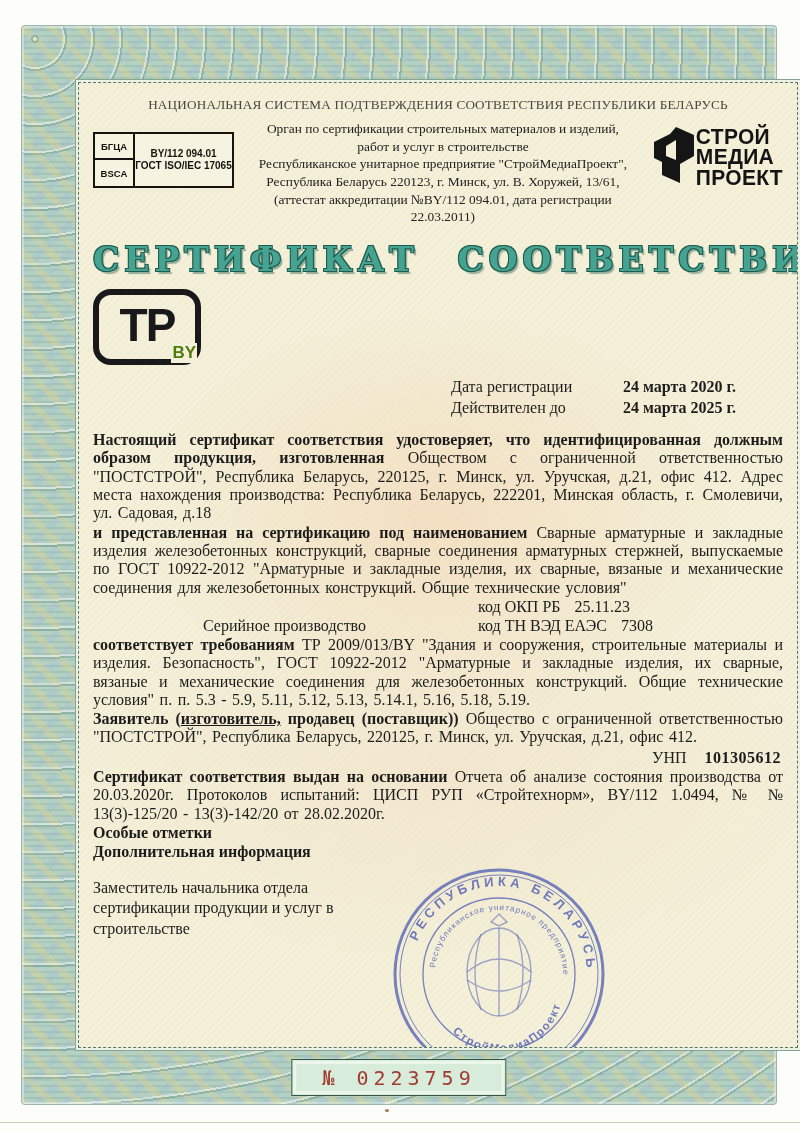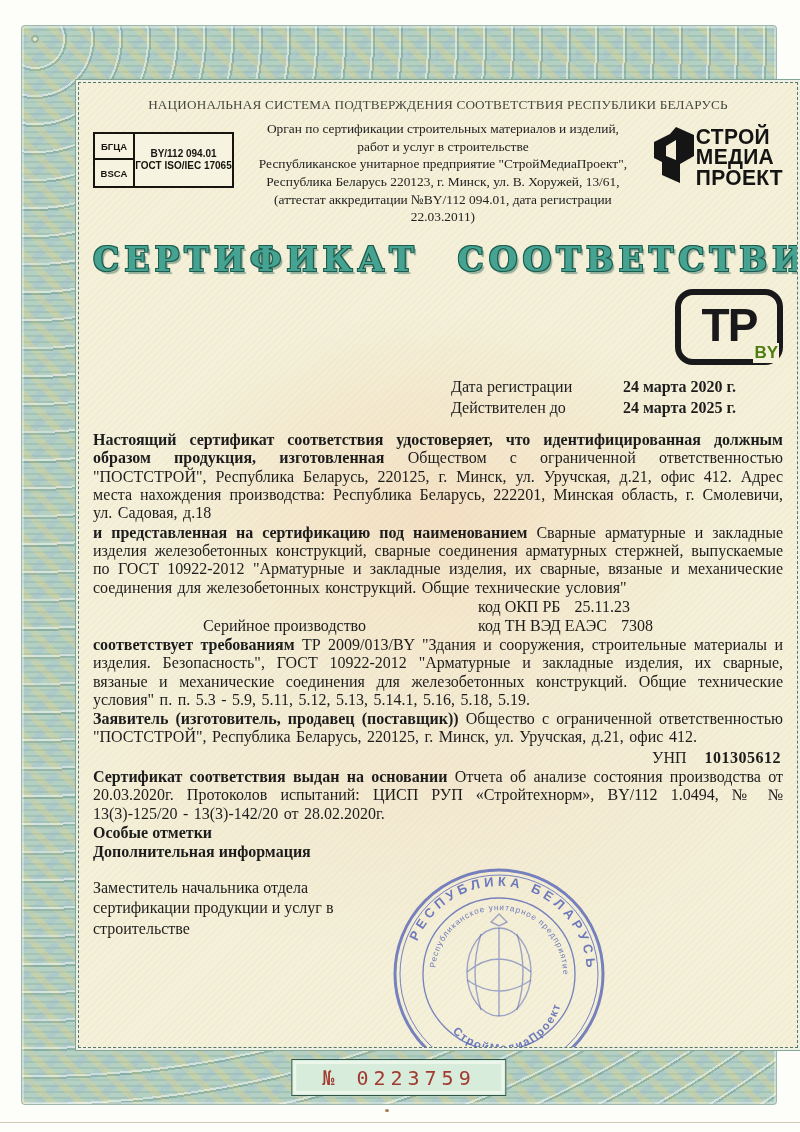--- a/index.html
+++ b/index.html
@@ -55,21 +55,21 @@
   }
   
   .title{
     text-align:center;margin-top:14px;
     font-family:"DejaVu Serif",serif;font-weight:bold;font-size:33px;
     color:#46a violet;
     color:#46a391;letter-spacing:5px;word-spacing:22px;white-space:nowrap;
     text-shadow:1px 1px 0 #1d5c4e, -1px -1px 0 #1d5c4e, 1px -1px 0 #1d5c4e, -1px 1px 0 #1d5c4e, 2.5px 2.5px 1px rgba(29,92,78,.45);
   }
   
-  .trmark-wrap{display:flex;justify-content:flex-end;margin-top:10px;}
+  .trmark-wrap{display:flex;justify-content:flex-start;margin-top:10px;}
   .trmark{
     position:relative;width:96px;height:64px;border:6px solid #19181a;border-radius:18px;
     background:transparent;display:flex;align-items:center;justify-content:center;
   }
   .trmark .tr{
     font-family:"Liberation Sans",sans-serif;font-weight:800;font-size:46px;color:#19181a;
     letter-spacing:-2px;margin-top:-4px;
   }
   .trmark .by{
     position:absolute;right:-2px;bottom:-4px;background:#f4f0d9;padding:0 1px;
@@ -86,21 +86,21 @@
   
   .bodytext{margin-top:13px;font-size:16px;line-height:1.145;}
   .bodytext p{margin:0 0 1px 0;text-align:justify;word-spacing:1.5px;}
   .coderow{position:relative;height:19px;white-space:nowrap;}
   .coderow .a{position:absolute;left:110px;}
   .coderow .b{position:absolute;left:385px;}
   .coderow .val{margin-left:14px;}
   .unp-row{text-align:right;padding-right:2px;margin:2px 0 1px 0;}
   .unp-row b{margin-left:18px;letter-spacing:.5px;}
   .bold-line{font-weight:bold;margin:1px 0;}
-  .ul{}
+  .ul{text-decoration:underline;}
   
   .sig-section{position:relative;height:175px;margin-top:16px;font-size:16px;}
   .roles{width:300px;line-height:1.3;}
   .stamp{position:absolute;left:292px;top:-18px;width:228px;height:228px;opacity:.88;}
   
   .serial-box{
     position:absolute;left:50%;bottom:9px;transform:translateX(-50%);
     background:#d7ecda;border:1px solid #32564a;
     outline:3px solid #ecf6ea;outline-offset:-5px;
     padding:6px 30px 5px 30px;white-space:nowrap;

